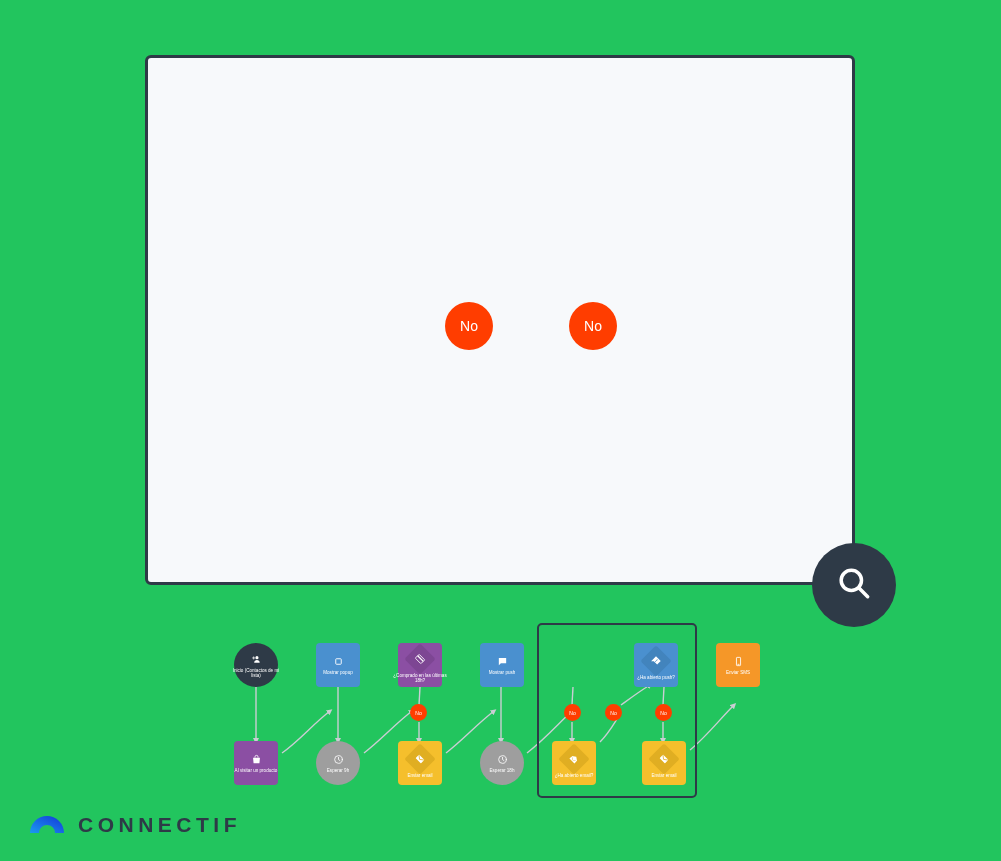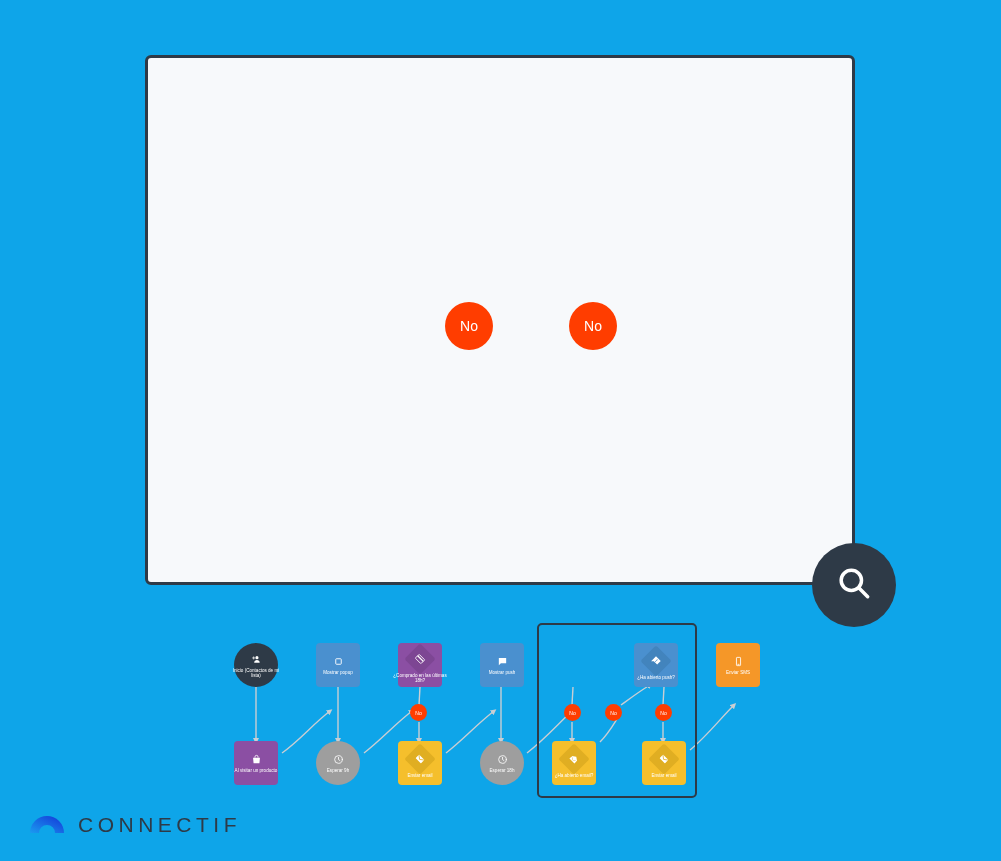--- a/index.html
+++ b/index.html
@@ -2,21 +2,21 @@
 <html><head>
 <meta charset="utf-8">
 <style>
   * { box-sizing: border-box; margin: 0; padding: 0; }
   html, body {
     width: 1001px; height: 861px;
     background: #f5f7fa;
     font-family: "Liberation Sans", sans-serif;
     overflow: hidden;
   }
-  #stage { position: relative; width: 1001px; height: 861px; background: #0ea5e9; }
+  #stage { position: relative; width: 1001px; height: 861px; background: #22c55e; }
 
   
   .viewport-frame {
     position: absolute;
     left: 145px; top: 55px;
     width: 710px; height: 530px;
     border: 3px solid #2e3a47;
     border-radius: 6px;
     background: #f7f9fb;
   }
@@ -122,21 +122,21 @@
     border-radius: 5px;
     cursor: move;
   }
 
   
   .logo {
     position: absolute; left: 30px; top: 812px;
     display: flex; align-items: center; gap: 14px;
   }
   .logo-text {
-    font-size: 21px; font-weight: 400; letter-spacing: 4.5px;
+    font-size: 21px; font-weight: 700; letter-spacing: 4.5px;
     color: #2e3a47;
   }
 </style>
 </head>
 <body>
 
 <div id="stage">
 
   <div class="canvas">
 

